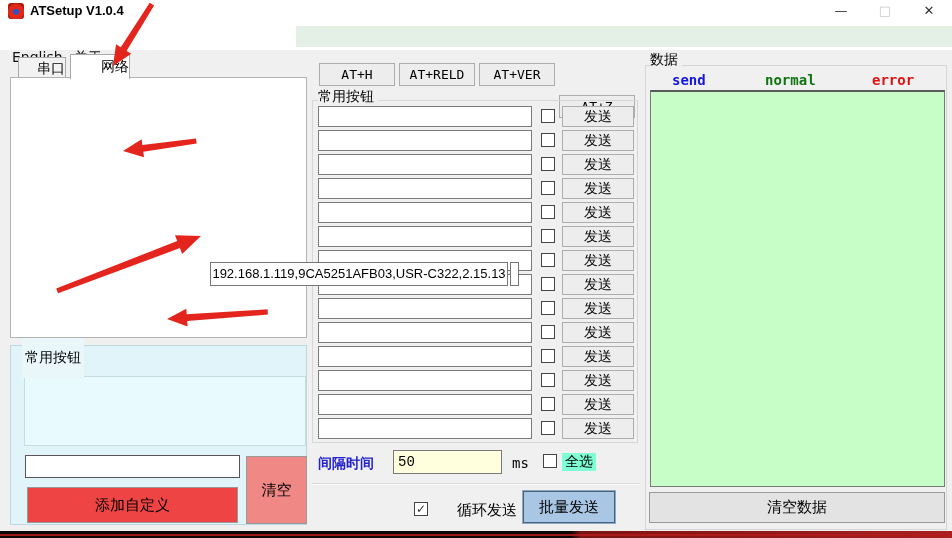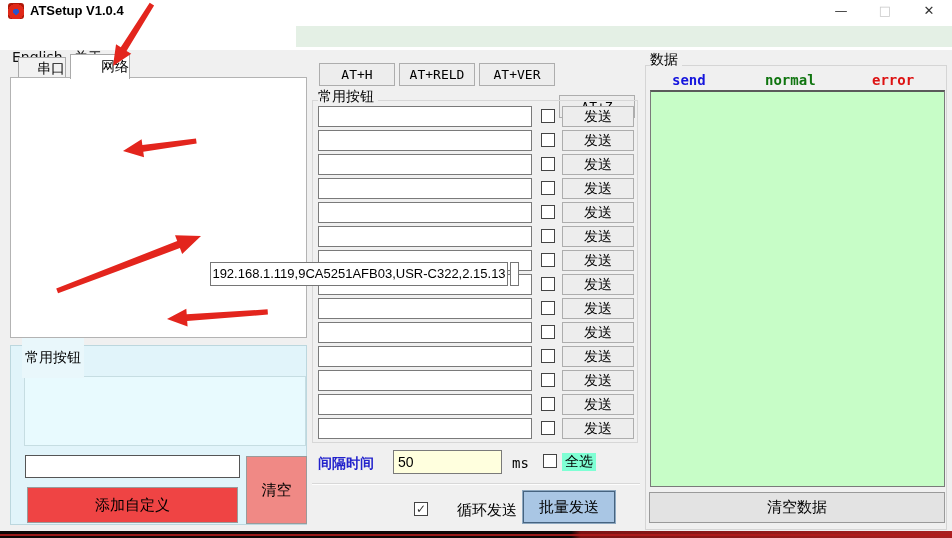--- a/index.html
+++ b/index.html
@@ -25,21 +25,21 @@
   #menu-about { left:74px; }
   #green-strip { left:296px; top:26px; width:656px; height:21px; background:#e4f0e5; }
 
   
   .tab { height:22px; border:1px solid #aaa; border-bottom:none; text-align:right; font-size:14px; }
   #tab-serial { left:18px; top:57px; width:48px; background:#f2f2f2; line-height:21px; }
   #tab-network { left:70px; top:54px; width:60px; height:25px; background:#ffffff; line-height:23px; z-index:3; }
   #left-panel { left:10px; top:77px; width:297px; height:261px; background:#ffffff; border:1px solid #b3b3b3; z-index:2; }
 
   .fld-label { font-size:15px; color:#000; }
-  .txt-input { border:1px solid #7a7a7a; background:#fff; font-family:Liberation Sans, sans-serif;
+  .txt-input { border:1px solid #7a7a7a; background:#fff; font-family:Liberation Mono, monospace;
       font-size:14px; padding:2px 4px; outline:none; }
   #port-label    { left:35px; top:89px; }
   #port-input    { left:88px; top:85px; width:213px; height:23px; }
   #keyword-label { left:27px; top:116px; }
   #keyword-input { left:88px; top:113px; width:213px; height:23px; }
 
   .btn { border:1px solid #9a9a9a; text-align:center; font-size:15px; color:#000; cursor:default; }
   .btn-mint { background:#ef4444; }
   .btn-gray { background:#ededed; border-color:#adadad; }
   #search-btn { left:30px;  top:142px; width:110px; height:26px; line-height:24px; }

